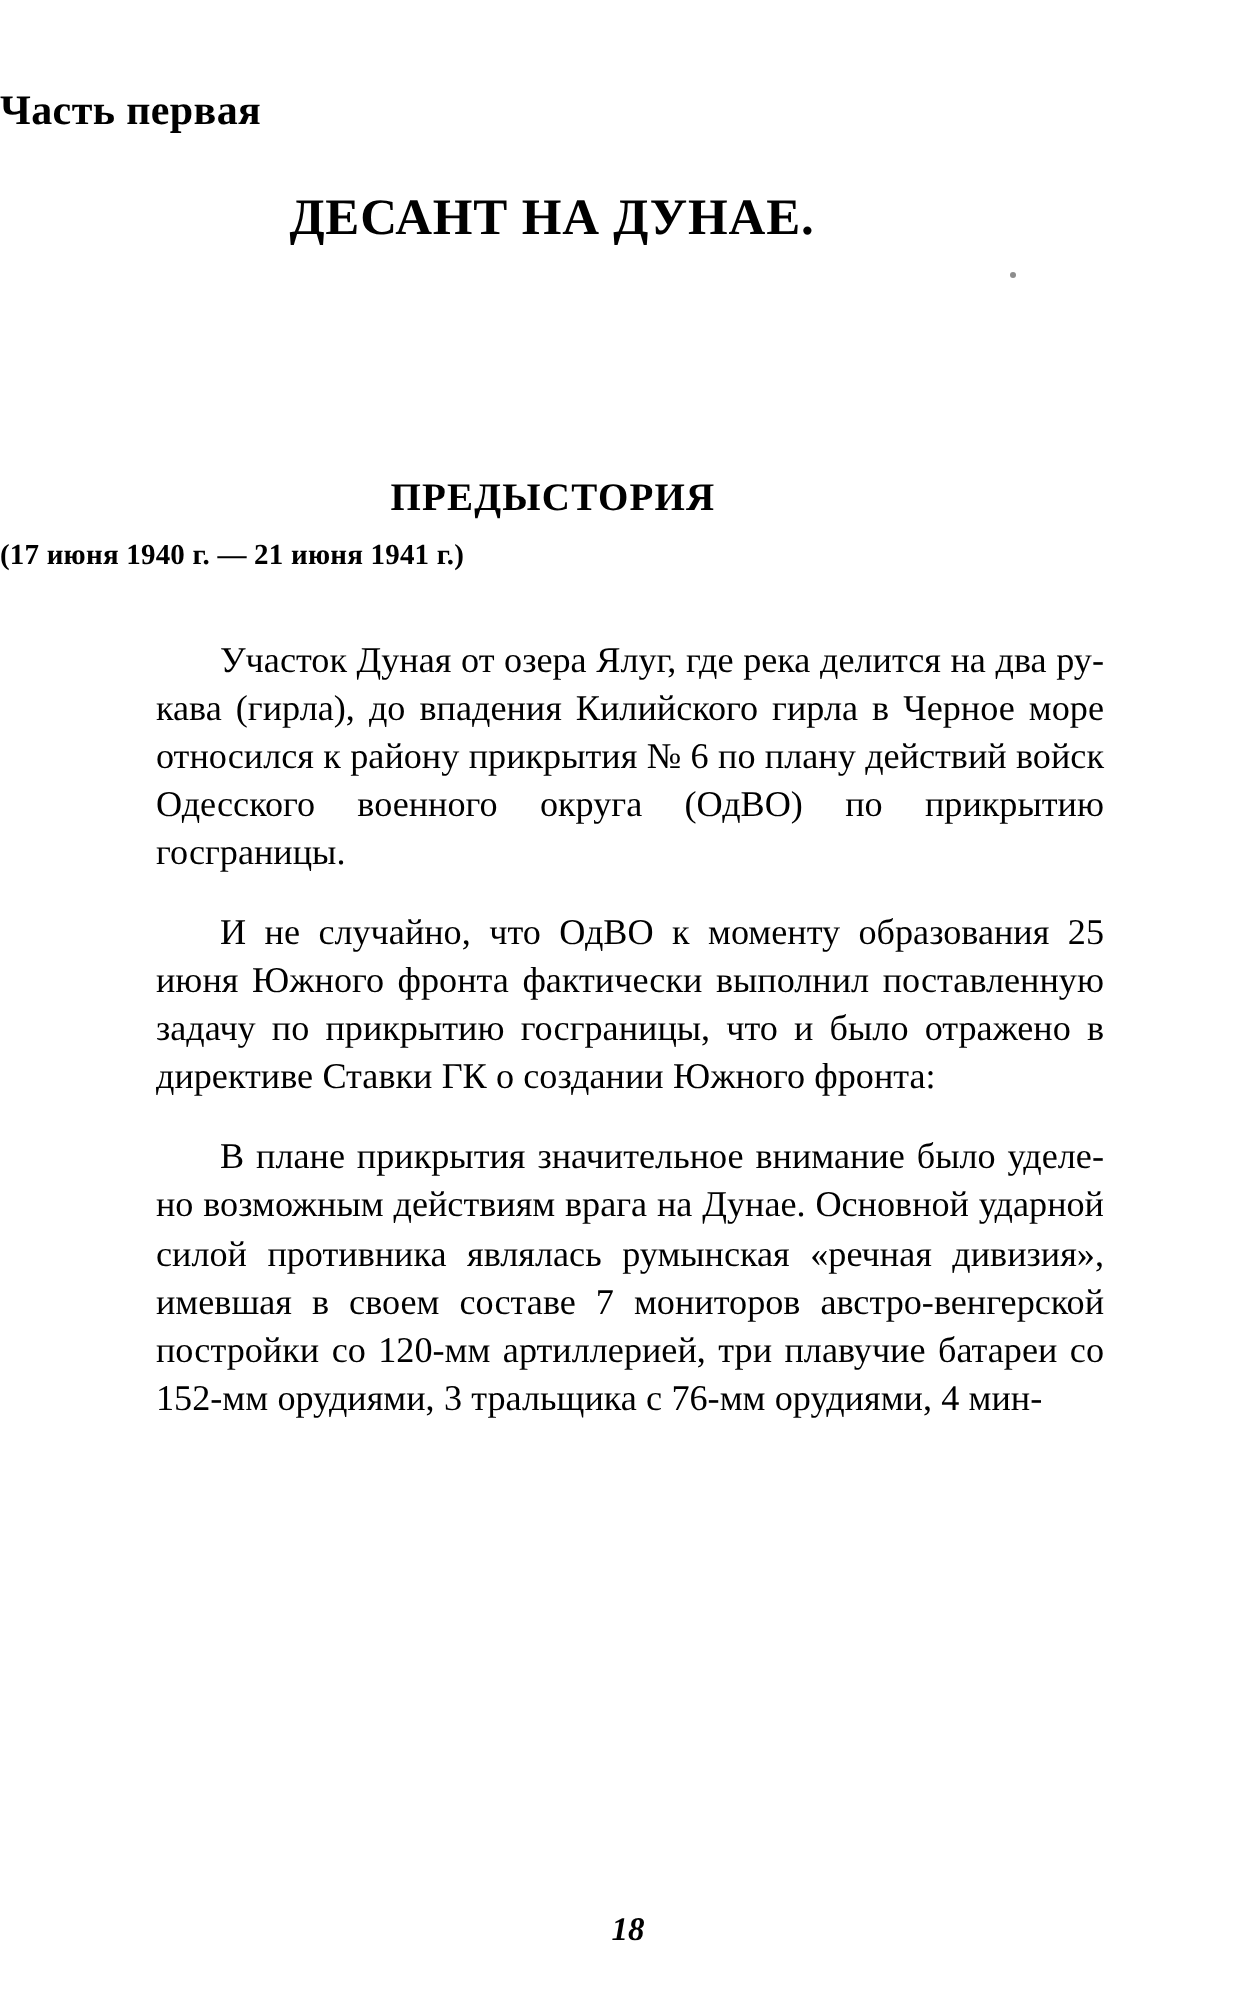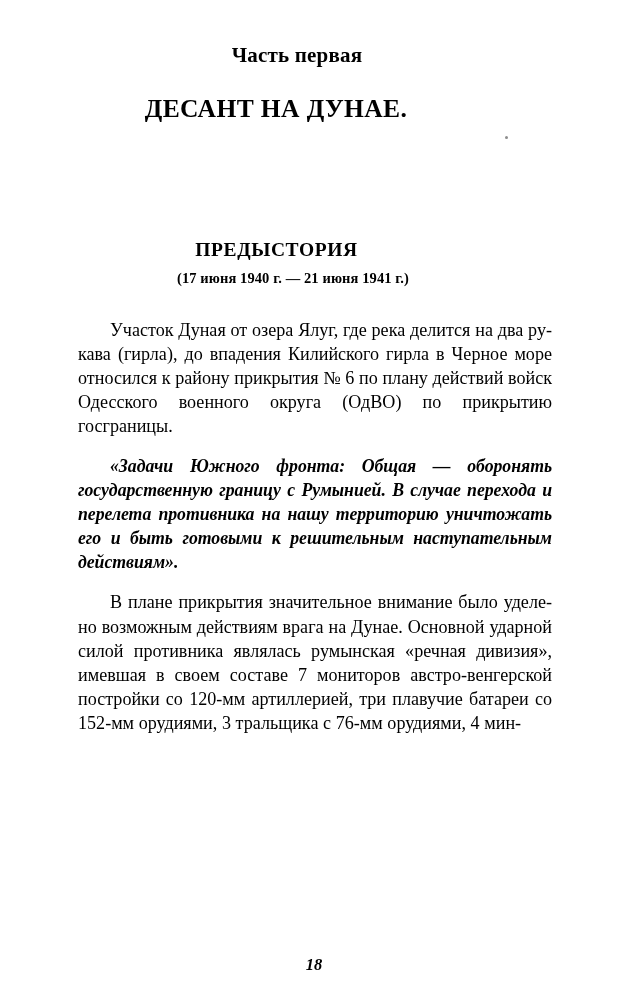--- a/index.html
+++ b/index.html
@@ -20,26 +20,24 @@
     -webkit-font-smoothing: none;
   }
 
   
 
   .part-label {
     position: absolute;
     left: 0;
     top: 42px;
     width: 532px;
-    text-align: center;
     font-size: 21px;
     font-weight: bold;
     letter-spacing: 0.2px;
     line-height: 26px;
-    padding-left: 31px;
   }
 
   .main-title {
     position: absolute;
     left: 0;
     top: 92px;
     width: 552px;
     text-align: center;
     font-size: 25.5px;
     font-weight: bold;
@@ -69,21 +67,21 @@
     font-weight: bold;
     letter-spacing: 0.6px;
     line-height: 24px;
   }
 
   .section-dates {
     position: absolute;
     left: 0;
     top: 268px;
     width: 586px;
-    text-align: center;
+    text-align: left;
     font-size: 14.5px;
     font-weight: bold;
     line-height: 20px;
     letter-spacing: 0.1px;
   }
 
   
 
   .body-block {
     position: absolute;
@@ -135,19 +133,19 @@
   </div>
 
   <div class="speck"></div>
 
   <div class="section-title">ПРЕДЫСТОРИЯ</div>
 
   <div class="section-dates">(17 июня 1940 г. — 21 июня 1941 г.)</div>
 
   <div class="body-block">
     <p class="para">Участок Дуная от озера Ялуг, где река делится на два ру­кава (гирла), до впадения Килийского гирла в Черное море относился к району прикрытия № 6 по плану действий войск Одесского военного округа (ОдВО) по прикрытию госграницы.</p>
-    <p class="para quote">«Задачи Южного фронта: Общая — оборонять государс­твенную границу с Румынией. В случае перехода и перелета противника на нашу территорию уничтожать его и быть го­товыми к решительным наступательным действиям».</p>
+    <p class="para">И не случайно, что ОдВО к моменту образования 25 июня Южного фронта фактически выполнил поставленную зада­чу по прикрытию госграницы, что и было отражено в ди­рективе Ставки ГК о создании Южного фронта:</p>
     <p class="para">В плане прикрытия значительное внимание было уделе­но возможным действиям врага на Дунае. Основной удар­ной силой противника являлась румынская «речная диви­зия», имевшая в своем составе 7 мониторов австро-венгерс­кой постройки со 120-мм артиллерией, три плавучие батареи со 152-мм орудиями, 3 тральщика с 76-мм орудиями, 4 мин-</p>
   </div>
 
   <div class="folio">18</div>
 
 </div>
 
 </body></html>

